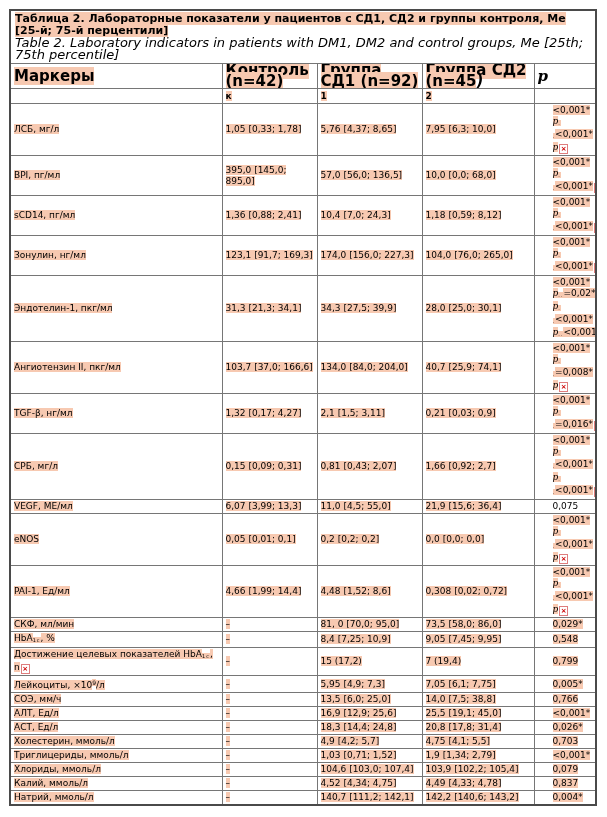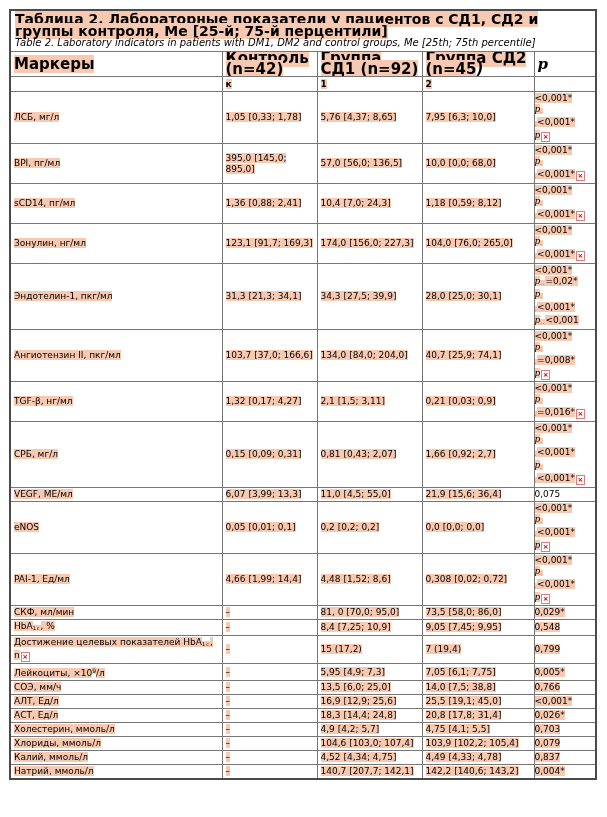--- a/index.html
+++ b/index.html
@@ -14,27 +14,27 @@
   }
   col.c1{width:212px}col.c2{width:95px}col.c3{width:105px}col.c4{width:112px}col.c5{width:62px}
   td,th{
     border:1px solid #767676;
     font-size:9px;line-height:11px;font-weight:normal;
     text-align:left;vertical-align:middle;
     padding:1px 3px;overflow:hidden;word-wrap:break-word;
   }
   .hl{background:#f7c9b1}
   .titlecell{padding:2px 4px}
-  .t-ru{font-weight:bold;font-size:14px;line-height:12px}
-  .t-en{font-style:italic;font-size:10px;line-height:12px}
+  .t-ru{font-weight:bold;font-size:11px;line-height:12px}
+  .t-en{font-style:italic;font-size:13px;line-height:12px}
   tr.hdr th{font-weight:bold;font-size:15px}
   tr.subhdr th{font-weight:bold;font-size:9px;height:12px}
   .ital{font-style:italic}
   .pit{font-style:italic;font-family:"DejaVu Serif","Liberation Serif",serif}
-  td.pcell{vertical-align:middle;padding:1px 0}
+  td.pcell{vertical-align:middle;padding:1px 18px}
   td.pcell .pl{display:block;line-height:11px;white-space:nowrap}
   sub{font-size:5px;vertical-align:-1px;letter-spacing:1px}
   sup{font-size:6px;vertical-align:3px}
   .bimg{
     display:inline-block;width:7px;height:8px;margin-left:1px;
     border:1px solid #de7d7d;background:#fff;color:#cc0000;
     font-size:7px;line-height:8px;font-weight:bold;text-align:center;
     vertical-align:-1px;
   }
 </style>
@@ -265,41 +265,50 @@
       <tr>
         <td><span class="hl">Холестерин, ммоль/л</span></td>
         <td><span class="hl">–</span></td>
         <td><span class="hl">4,9 [4,2; 5,7]</span></td>
         <td><span class="hl">4,75 [4,1; 5,5]</span></td>
         <td class="pcell">
           <div class="pl"><span class="hl">0,703</span></div>
         </td>
       </tr>
       <tr>
+        <td><span class="hl">Триглицериды, ммоль/л</span></td>
+        <td><span class="hl">–</span></td>
+        <td><span class="hl">1,03 [0,71; 1,52]</span></td>
+        <td><span class="hl">1,9 [1,34; 2,79]</span></td>
+        <td class="pcell">
+          <div class="pl"><span class="hl">&lt;0,001*</span></div>
+        </td>
+      </tr>
+      <tr>
         <td><span class="hl">Хлориды, ммоль/л</span></td>
         <td><span class="hl">–</span></td>
         <td><span class="hl">104,6 [103,0; 107,4]</span></td>
         <td><span class="hl">103,9 [102,2; 105,4]</span></td>
         <td class="pcell">
           <div class="pl"><span class="hl">0,079</span></div>
         </td>
       </tr>
       <tr>
         <td><span class="hl">Калий, ммоль/л</span></td>
         <td><span class="hl">–</span></td>
         <td><span class="hl">4,52 [4,34; 4,75]</span></td>
         <td><span class="hl">4,49 [4,33; 4,78]</span></td>
         <td class="pcell">
           <div class="pl"><span class="hl">0,837</span></div>
         </td>
       </tr>
       <tr>
         <td><span class="hl">Натрий, ммоль/л</span></td>
         <td><span class="hl">–</span></td>
-        <td><span class="hl">140,7 [207,7; 142,1]</span></td>
+        <td><span class="hl">140,7 [111,2; 142,1]</span></td>
         <td><span class="hl">142,2 [140,6; 143,2]</span></td>
         <td class="pcell">
           <div class="pl"><span class="hl">0,004*</span></div>
         </td>
       </tr>
     </tbody>
 
 </table>
 
 </body></html>

